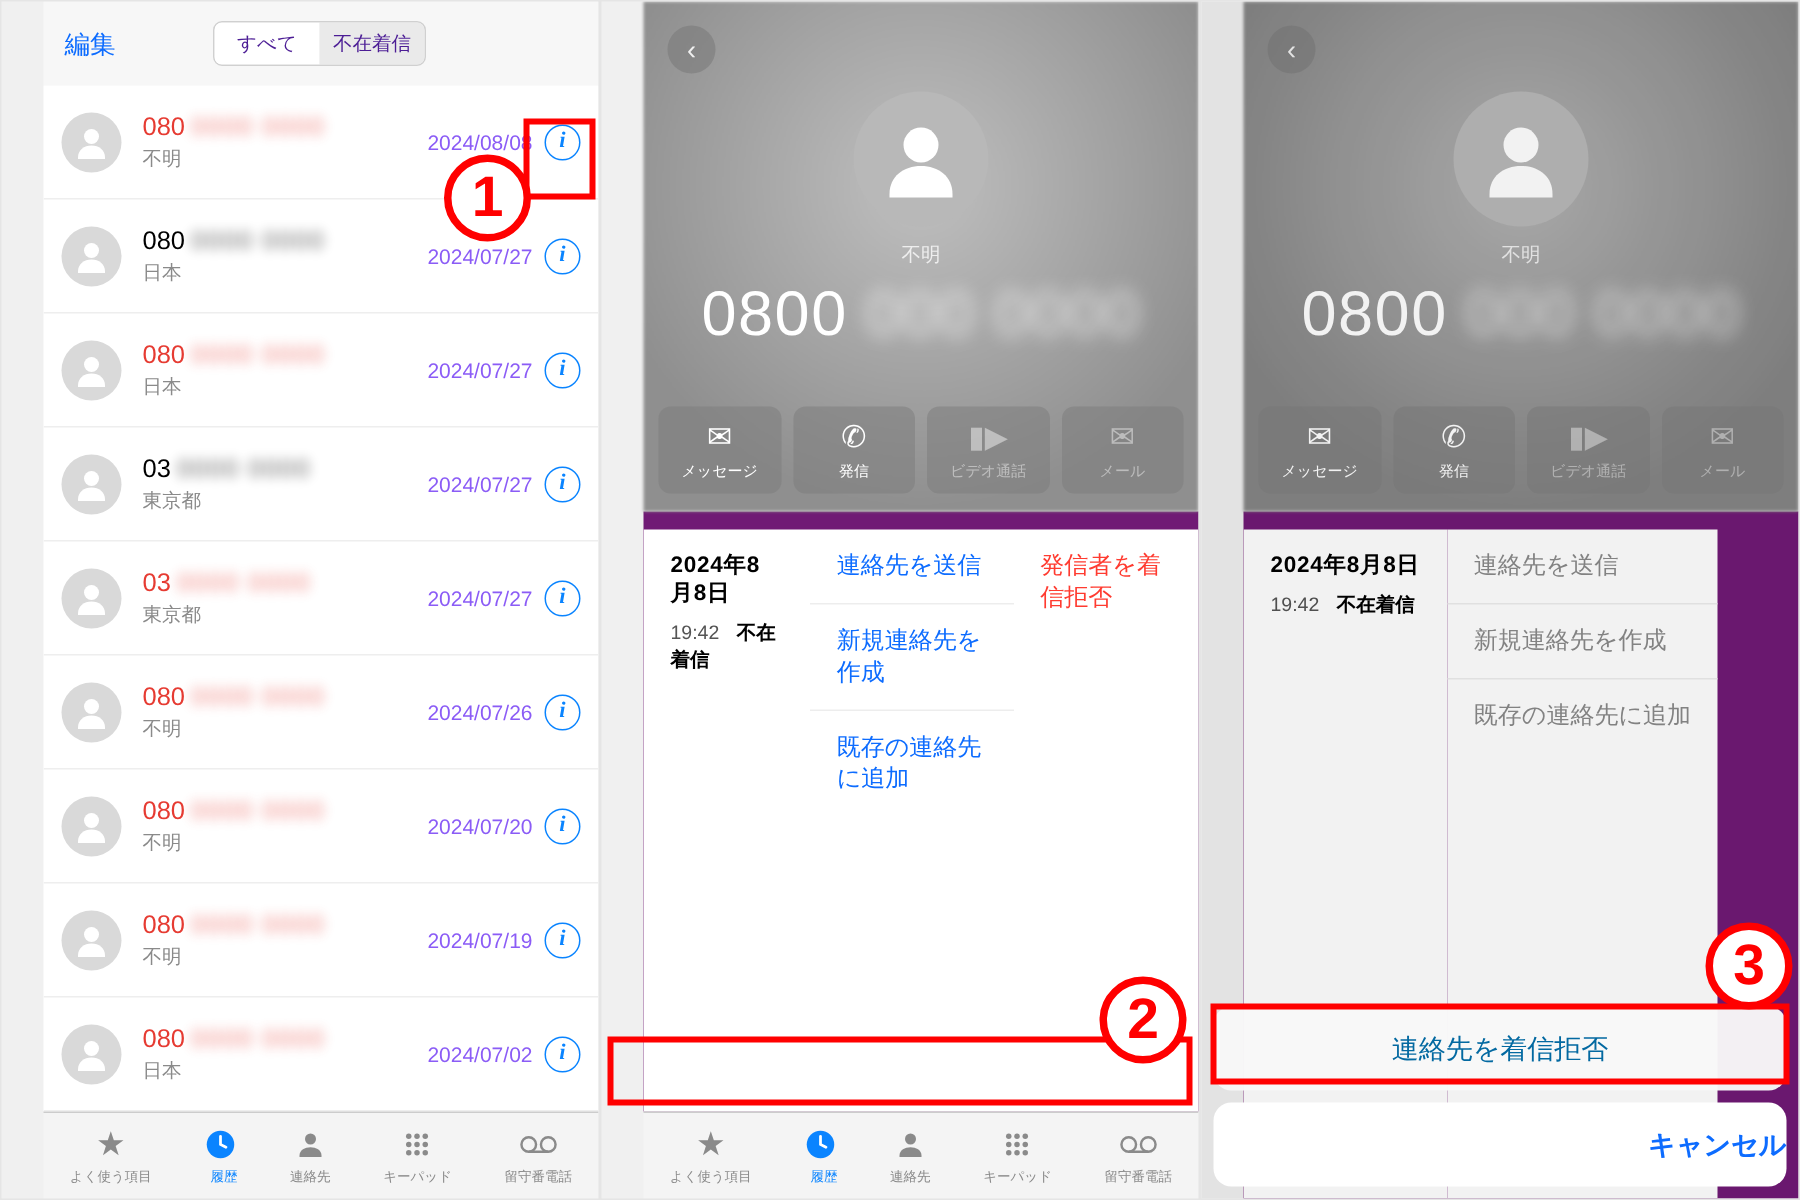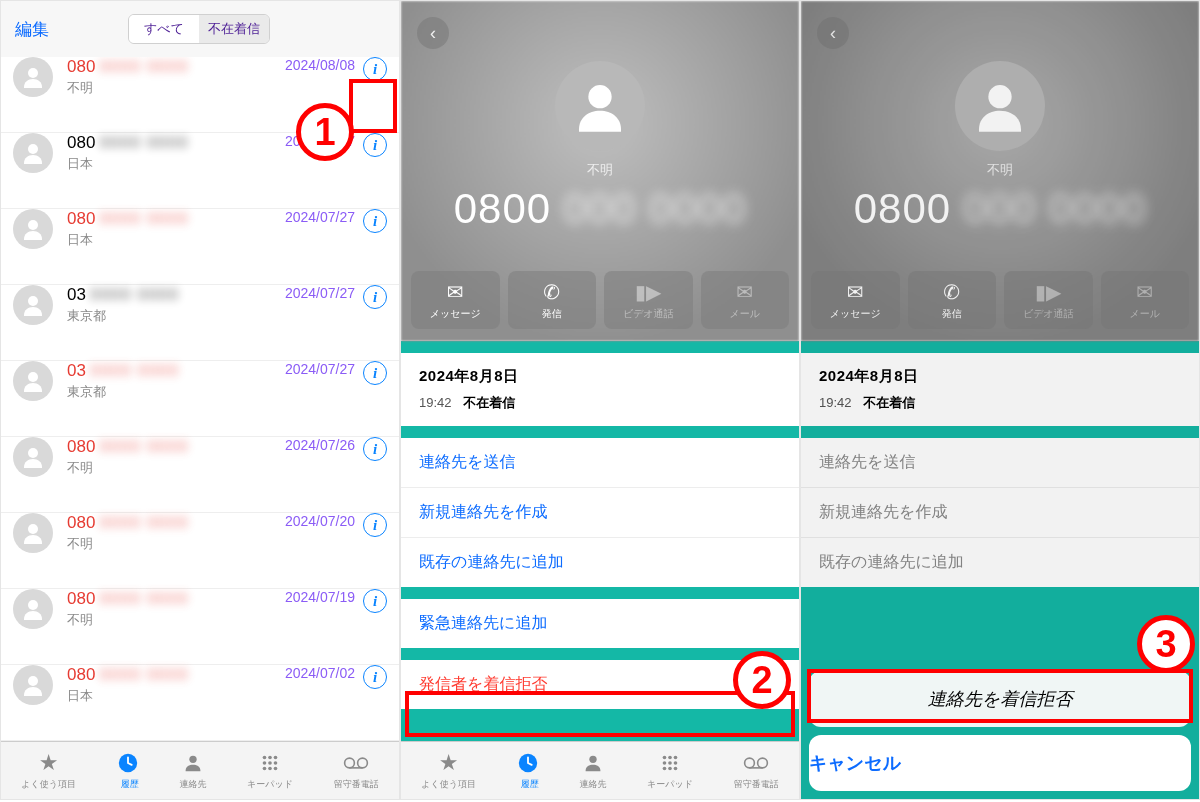--- a/index.html
+++ b/index.html
@@ -1,29 +1,29 @@
 <!DOCTYPE html>
 <html><head>
 <meta charset="utf-8">
 <style>
   * { box-sizing: border-box; margin: 0; padding: 0; }
   html, body { width: 1200px; height: 802px; font-family: -apple-system, "Hiragino Sans", sans-serif; }
   body { display: flex; background: #fff; position: relative; }
-  .panel { width: 400px; height: 800px; border: 1px solid #e5e5e5; position: relative; overflow: hidden; display: flex; flex-direction: column; background: #f0f0f0; }
+  .panel { width: 400px; height: 800px; border: 1px solid #e5e5e5; position: relative; overflow: hidden; display: flex; flex-direction: column; background: #f0f0f0; padding-left: 28px; }
 
   
   .nav1 { height: 56px; display: flex; align-items: center; justify-content: space-between; padding: 0 14px; background: #f7f7f7; }
   .edit { color: #0d6cff; font-size: 17px; }
   .seg { display: flex; border: 1px solid #d0d0d0; border-radius: 6px; overflow: hidden; }
   .seg div { width: 70px; text-align: center; font-size: 13px; padding: 5px 0; color: #4c1d95; }
   .seg .on { background: #fff; font-weight: 500; }
   .seg .off { background: #eaeaea; }
   .list { flex: 1; background: #fff; overflow: hidden; }
   .row {
-    height: 76px; display: flex; padding: 0 12px;
+    height: 76px; display: flex; align-items: center; padding: 0 12px;
     border-bottom: 1px solid #eee;
   }
   .avatar {
     width: 40px; height: 40px; border-radius: 50%;
     background: #d9d9d9; display: flex; align-items: center; justify-content: center;
     margin-right: 14px; flex-shrink: 0;
   }
   .avatar svg { width: 24px; height: 24px; fill: #fff; }
   .rowmain { flex: 1; display: flex; flex-direction: column; }
   .num { font-size: 17px; font-weight: 500; display: flex; align-items: center; gap: 4px; }
@@ -86,21 +86,21 @@
   }
   .act {
     flex: 1; height: 58px; border-radius: 8px;
     background: rgba(125,125,125,.55);
     display: flex; flex-direction: column; align-items: center; justify-content: center; gap: 3px;
     color: #fff; font-size: 10px;
   }
   .act.disabled { color: rgba(255,255,255,.45); }
   .act .g { font-size: 20px; }
 
-  .body2 { flex: 1; background: #14b8a6; display: flex; flex-direction: column; gap: 12px; padding-top: 12px; overflow: hidden; }
+  .body2 { flex: 1; background: #701a75; display: flex; padding-top: 12px; overflow: hidden; }
   .card { background: #fff; padding: 14px 18px; }
   .card.tight { padding: 0; }
   .call-date { font-size: 15px; font-weight: 600; letter-spacing: .5px; }
   .call-line { margin-top: 8px; font-size: 13px; }
   .call-line .t { color: #555; margin-right: 8px; }
   .call-line .m { font-weight: 600; }
 
   .link-item { padding: 14px 18px; font-size: 16px; border-bottom: 1px solid #ededed; }
   .link-item:last-child { border-bottom: none; }
   .blue { color: #0d6cff; }
@@ -111,22 +111,22 @@
   .red-frame { border: 4px solid #ff0000; position: absolute; pointer-events: none; z-index: 20; }
 
   
   .sheet {
     position: absolute; left: 8px; right: 8px; bottom: 8px; z-index: 15;
     display: flex; flex-direction: column; gap: 8px;
   }
   .sheet-group { background: rgba(248,248,248,.97); border-radius: 12px; overflow: hidden; }
   .sheet-note { font-size: 12px; color: #7a7a7a; text-align: center; padding: 12px 40px; line-height: 1.5; }
   .sheet-btn { padding: 16px 0; text-align: center; font-size: 18px; }
-  .sheet-btn.red { color: #000000; font-style: italic; }
-  .sheet-cancel { background: #fff; border-radius: 12px; padding: 16px 0; text-align: left; font-size: 18px; font-weight: 600; color: #0d6cff; }
+  .sheet-btn.red { color: #0369a1; }
+  .sheet-cancel { background: #fff; border-radius: 12px; padding: 16px 0; text-align: right; font-size: 18px; font-weight: 600; color: #0d6cff; }
   .dim { position: absolute; inset: 0; background: rgba(0,0,0,.05); z-index: 10; pointer-events: none; }
 </style>
 </head>
 <body>
 
 <div class="panel p1">
   <div class="nav1">
     <span class="edit">編集</span>
     <div class="seg">
       <div class="on">すべて</div>
@@ -390,23 +390,20 @@
         <span class="t">19:42</span>
         <span class="m">不在着信</span>
       </div>
     </div>
     <div class="card tight">
       <div class="link-item blue">連絡先を送信</div>
       <div class="link-item blue">新規連絡先を作成</div>
       <div class="link-item blue">既存の連絡先に追加</div>
     </div>
     <div class="card tight">
-      <div class="link-item blue">緊急連絡先に追加</div>
-    </div>
-    <div class="card tight">
       <div class="link-item red">発信者を着信拒否</div>
     </div>
   </div>
 
   <div class="tabbar">
     <div class="tab">
         <div class="glyph">★</div>
         <div>よく使う項目</div>
       </div>
     <div class="tab active">

